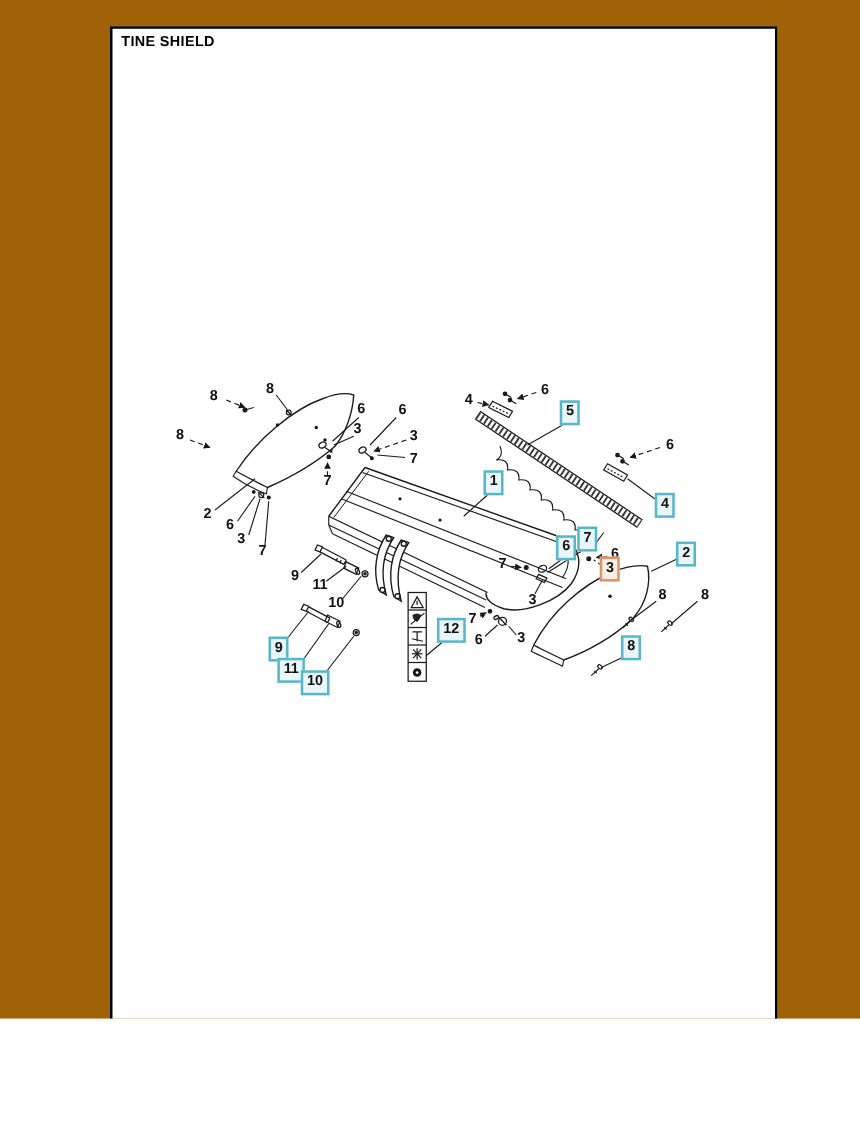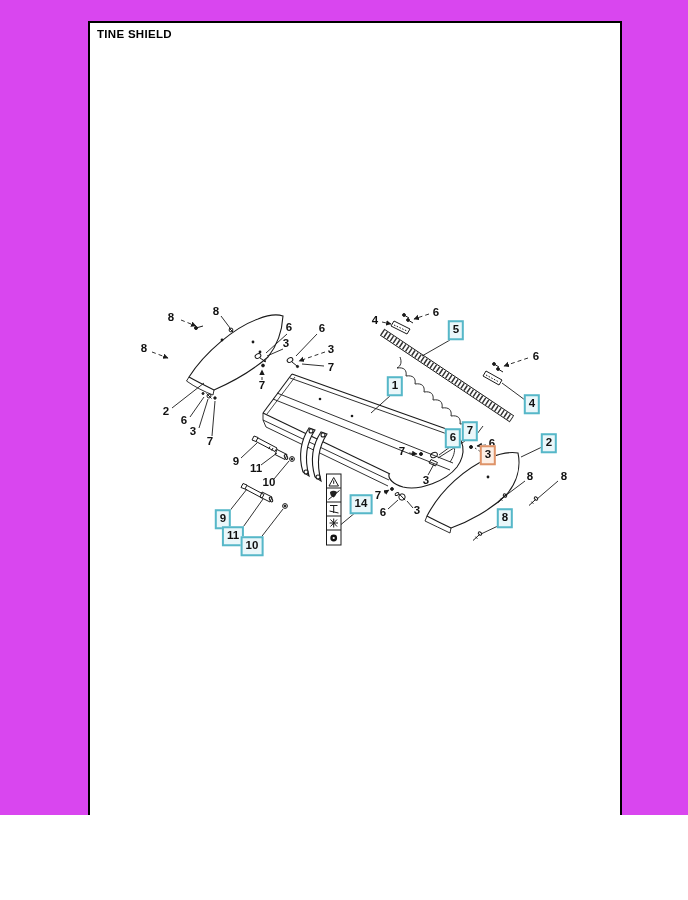--- a/index.html
+++ b/index.html
@@ -1,20 +1,20 @@
 <!DOCTYPE html>
 <html style="--line: #1a1a1a; --hl-border: #56b7c8; --hl-fill: #eaf7fa; --hl2-border: #de9368; --hl2-fill: #fcefe6;"><head>
 <meta charset="utf-8">
 <style>
   :root{
     --line:#1a1a1a; --hl-border:#56b7c8; --hl-fill:#eaf7fa;
     --hl2-border:#de9368; --hl2-fill:#fcefe6;
   }
   html,body{margin:0;padding:0;background:#fff;}
-  .screen{position:relative;width:688px;height:815px;background:#d946ef;overflow:hidden;
+  .screen{position:relative;width:688px;height:815px;background:#a16207;overflow:hidden;
           font-family:"Liberation Sans",sans-serif;}
   .page-border{position:absolute;left:88px;top:21px;width:530px;height:835px;
                border:2px solid #000;background:#fff;}
   .page-title{position:absolute;left:97px;top:28px;font-size:11.5px;font-weight:bold;
               color:#000;letter-spacing:.3px;}
   .drawing{position:absolute;left:0;top:0;width:688px;height:900px;}
   .callout-layer{position:absolute;left:0;top:0;width:688px;height:900px;}
   .callout{position:absolute;transform:translate(-50%,-50%);font-size:11.5px;font-weight:bold;
            color:#111;line-height:1;padding:1px 2px;background:transparent;white-space:nowrap;}
   .callout.box-cyan{border:2px solid var(--hl-border);background:var(--hl-fill);padding:2px 3px;}
@@ -322,15 +322,15 @@
       <div class="callout box-cyan" style="left: 505px; top: 518px;">8</div>
       <div class="callout" style="left: 378px; top: 496px;">7</div>
       <div class="callout" style="left: 383px; top: 513px;">6</div>
       <div class="callout" style="left: 417px; top: 511px;">3</div>
       <div class="callout" style="left: 236px; top: 462px;">9</div>
       <div class="callout" style="left: 256px; top: 469px;">11</div>
       <div class="callout" style="left: 269px; top: 483px;">10</div>
       <div class="callout box-cyan" style="left: 223px; top: 519px;">9</div>
       <div class="callout box-cyan" style="left: 233px; top: 536px;">11</div>
       <div class="callout box-cyan" style="left: 252px; top: 546px;">10</div>
-      <div class="callout box-cyan" style="left: 361px; top: 504px;">14</div>
+      <div class="callout box-cyan" style="left: 361px; top: 504px;">12</div>
     </div>
 </div>
 
 </body></html>

